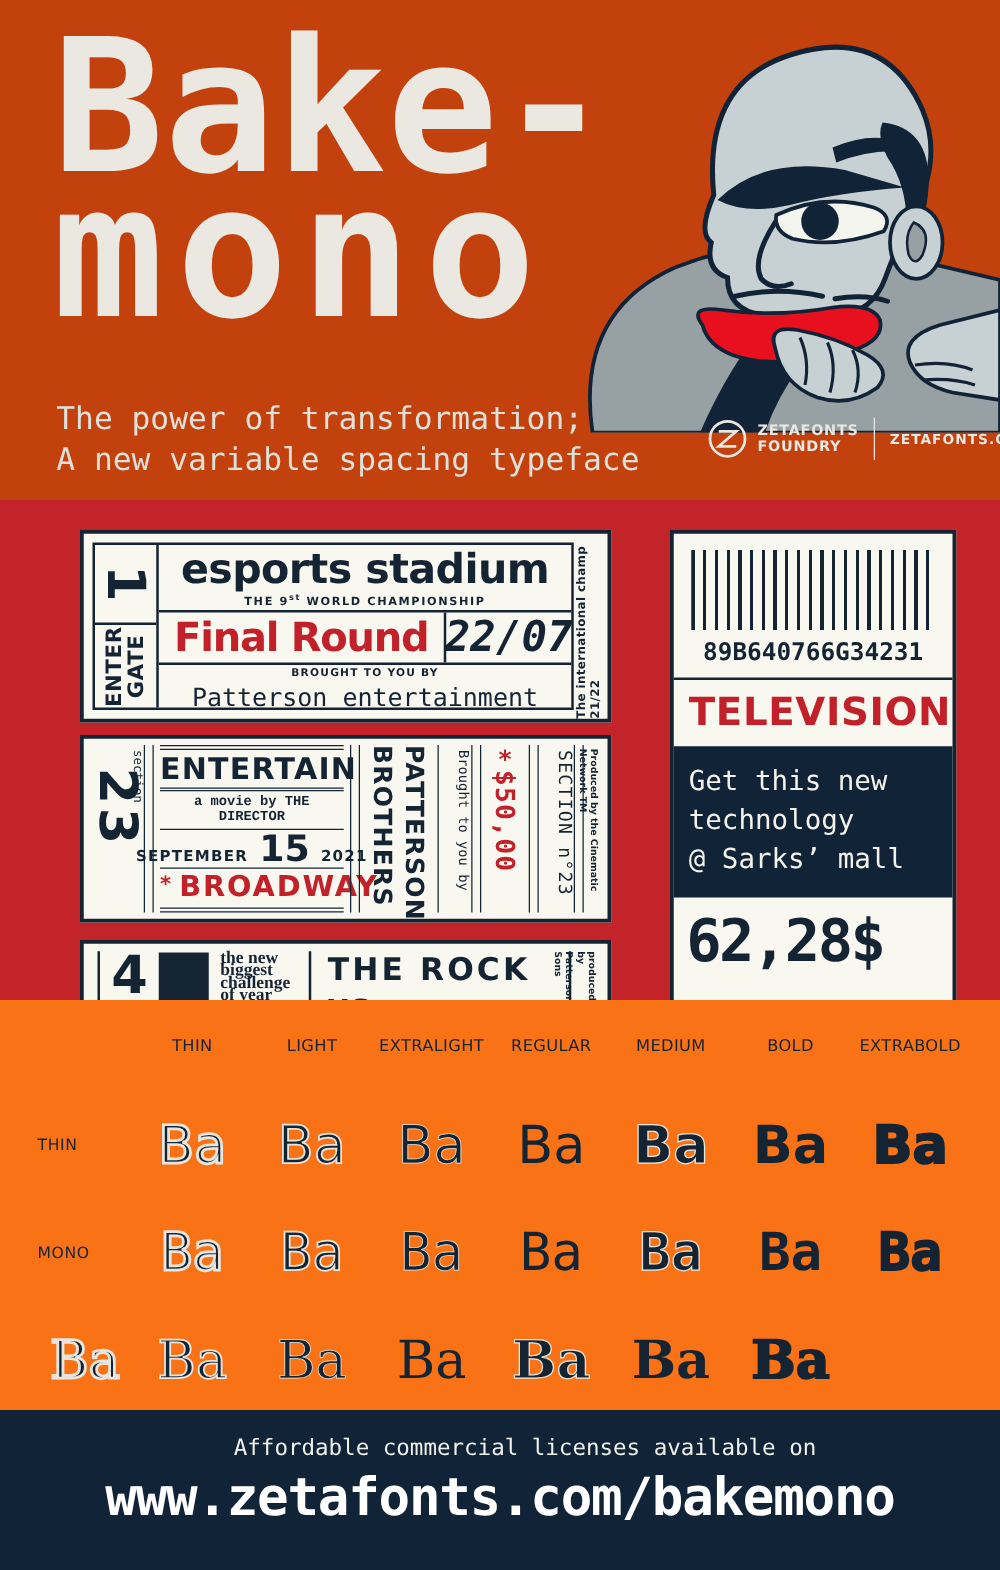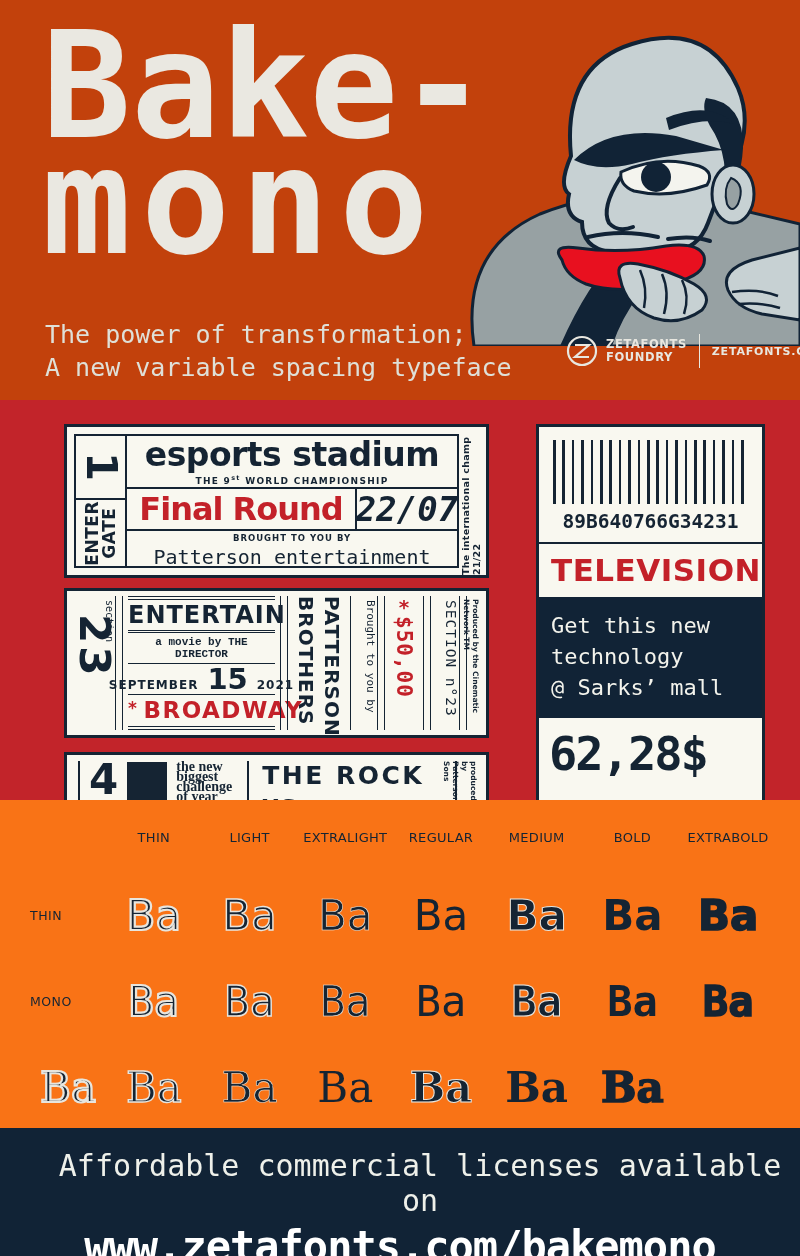--- a/index.html
+++ b/index.html
@@ -93,21 +93,21 @@
   .f-stereo{font-family:"DejaVu Serif",serif;}
   .w0{font-weight:400;-webkit-text-stroke:2.2px #e7e5de;}
   .w1{font-weight:400;-webkit-text-stroke:1.4px #e7e5de;}
   .w2{font-weight:400;-webkit-text-stroke:.6px #e7e5de;}
   .w3{font-weight:400;}
   .w4{font-weight:700;-webkit-text-stroke:1px #e7e5de;}
   .w5{font-weight:700;}
   .w6{font-weight:700;-webkit-text-stroke:1.6px #152433;}
   
   #footer{width:800px;height:128px;background:#112336;text-align:center;color:#fff;}
-  .f-line1{padding-top:20px;font-family:"DejaVu Sans Mono",monospace;font-size:30px;color:#eef0ea;margin-left:40px;}
+  .f-line1{padding-top:20px;font-family:"DejaVu Sans Mono",monospace;font-size:18px;color:#eef0ea;margin-left:40px;}
   .f-line2{margin-top:4px;font-family:"DejaVu Sans Mono",monospace;font-weight:700;font-size:42px;letter-spacing:-1px;}
 </style>
 </head>
 <body>
 
 <div id="hero">
   <h1 class="headline"><span class="l1">Bake-</span><br><span class="l2">mono</span></h1>
 
   <svg class="hero-art" viewBox="0 0 330 340">
     <path d="M4 340 Q-10 244 70 208 Q152 176 228 194 L330 218 L330 340 Z" fill="#97a1a3" stroke="#112336" stroke-width="3"></path>

